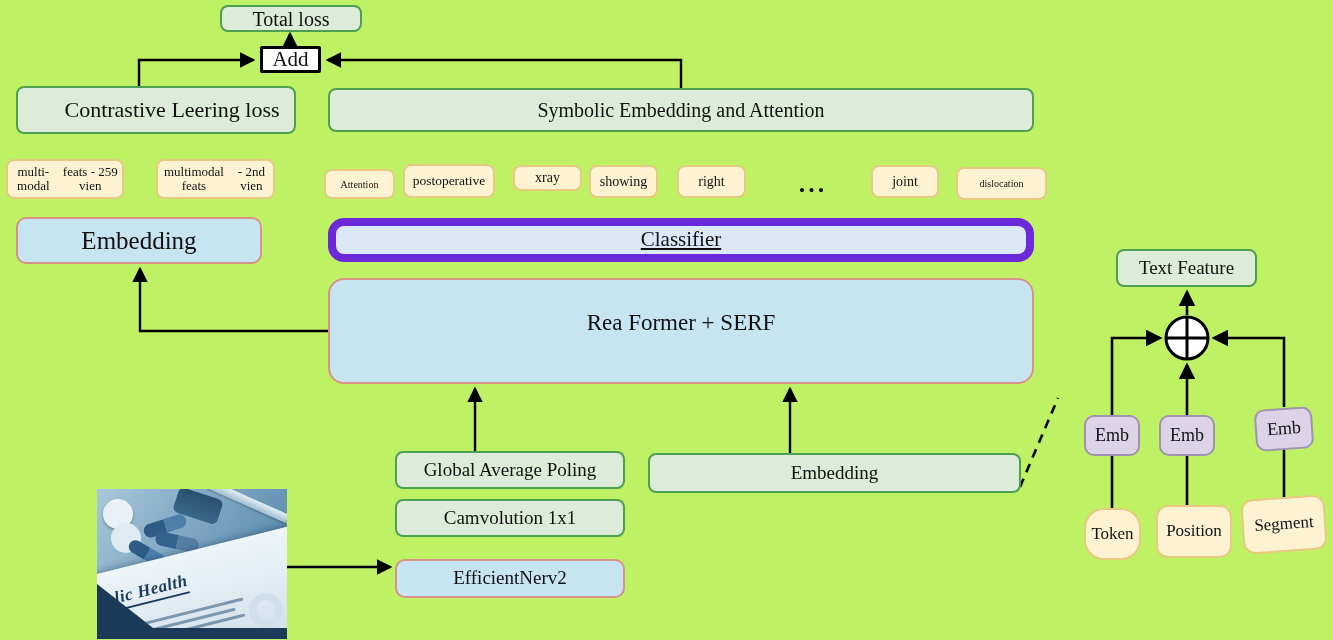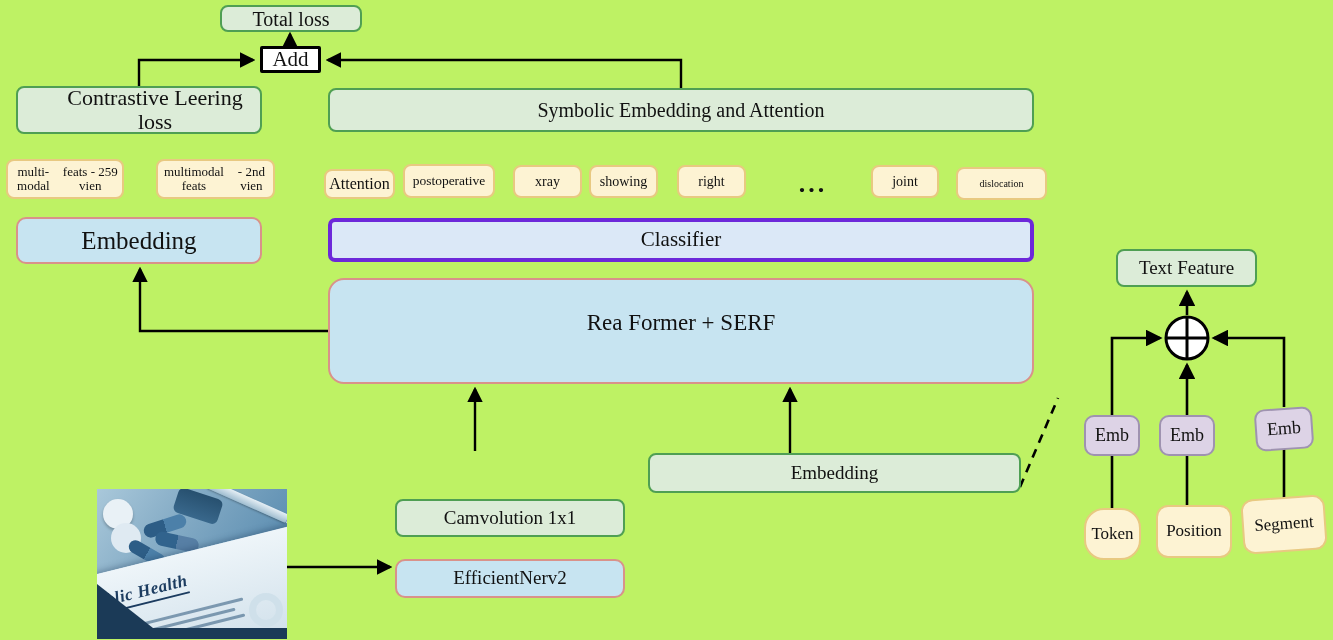--- a/index.html
+++ b/index.html
@@ -9,21 +9,21 @@
   }
   svg.overlay{position:absolute;left:0;top:0;z-index:1;}
   .node{
     position:absolute;z-index:2;box-sizing:border-box;
     display:flex;align-items:center;justify-content:center;text-align:center;
     line-height:1.1;
   }
   .green{background:#dcecd8;border:2.5px solid #4f9f53;border-radius:8px;}
   .yellow{background:#fdf3d3;border:2px solid #e8c981;border-radius:8px;}
   .blue{background:#c7e4f1;border:2.5px solid #d9928a;border-radius:10px;}
-  .lightblue{background:#dbe8f7;border:4px solid #6d28d9;border-radius:7px;}
+  .lightblue{background:#dbe8f7;border:8px solid #6d28d9;border-radius:16px;text-decoration:underline;}
   .purple{background:#ddd3e6;border:2px solid #9f93b0;border-radius:10px;}
   .addbox{background:#ffffff;border:3px solid #000;border-radius:2px;}
   .big{border-radius:16px;}
   .twoline{flex-direction:row;}
   .dots{font-weight:bold;font-size:26px;letter-spacing:3px;}
 
   
   .photo{
     position:absolute;left:97px;top:489px;width:190px;height:150px;z-index:2;
     background:linear-gradient(125deg,#a9c8da 0%,#84abc5 35%,#6292b4 70%,#54809f 100%);
@@ -104,48 +104,48 @@
   </svg>
 
   <div class="node green" style="left:220px;top:5px;width:142px;height:27px;font-size:20px;">
       <span>Total loss</span>
     </div>
 
   <div class="node addbox" style="left:260px;top:46px;width:61px;height:27px;font-size:21px;">
       <span>Add</span>
     </div>
 
-  <div class="node green" style="left:16px;top:86px;width:246px;height:48px;font-size:22px;padding-left:32px;">
+  <div class="node green" style="left:16px;top:86px;width:280px;height:48px;font-size:22px;padding-left:32px;">
       <span>Contrastive Leering loss</span>
     </div>
 
   <div class="node yellow twoline" style="left:6px;top:159px;width:118px;height:40px;font-size:13px;">
     <span>multi-modal</span>
     <span>feats - 259 vien</span>
   </div>
   <div class="node yellow twoline" style="left:156px;top:159px;width:119px;height:40px;font-size:13px;">
     <span>multimodal feats</span>
     <span>- 2nd vien</span>
   </div>
 
   <div class="node blue" style="left:16px;top:217px;width:246px;height:47px;font-size:25px;">
       <span>Embedding</span>
     </div>
 
   <div class="node green" style="left:328px;top:88px;width:706px;height:44px;font-size:20px;">
       <span>Symbolic Embedding and Attention</span>
     </div>
 
-  <div class="node yellow" style="left:324px;top:169px;width:71px;height:30px;font-size:16px;">
+  <div class="node yellow" style="left:324px;top:169px;width:71px;height:30px;font-size:10px;">
       <span>Attention</span>
     </div>
   <div class="node yellow" style="left:403px;top:164px;width:92px;height:34px;font-size:13.5px;">
       <span>postoperative</span>
     </div>
-  <div class="node yellow" style="left:513px;top:165px;width:69px;height:33px;font-size:14px;">
+  <div class="node yellow" style="left:513px;top:165px;width:69px;height:26px;font-size:14px;">
       <span>xray</span>
     </div>
   <div class="node yellow" style="left:589px;top:165px;width:69px;height:33px;font-size:14px;">
       <span>showing</span>
     </div>
   <div class="node yellow" style="left:677px;top:165px;width:69px;height:33px;font-size:14px;">
       <span>right</span>
     </div>
   <div class="node dots" style="left:793px;top:170px;width:40px;height:28px;">
       <span>...</span>
@@ -158,20 +158,23 @@
     </div>
 
   <div class="node lightblue" style="left:328px;top:218px;width:706px;height:44px;font-size:21px;">
       <span>Classifier</span>
     </div>
 
   <div class="node blue big" style="left:328px;top:278px;width:706px;height:106px;font-size:23px;align-items:flex-start;padding-top:30px;">
       <span>Rea Former + SERF</span>
     </div>
 
+  <div class="node green" style="left:395px;top:451px;width:230px;height:38px;font-size:19px;">
+      <span>Global Average Poling</span>
+    </div>
   <div class="node green" style="left:395px;top:499px;width:230px;height:38px;font-size:19px;">
       <span>Camvolution 1x1</span>
     </div>
   <div class="node blue" style="left:395px;top:559px;width:230px;height:39px;font-size:19px;">
       <span>EfficientNerv2</span>
     </div>
 
   <div class="node green" style="left:648px;top:453px;width:373px;height:40px;font-size:19px;">
       <span>Embedding</span>
     </div>

